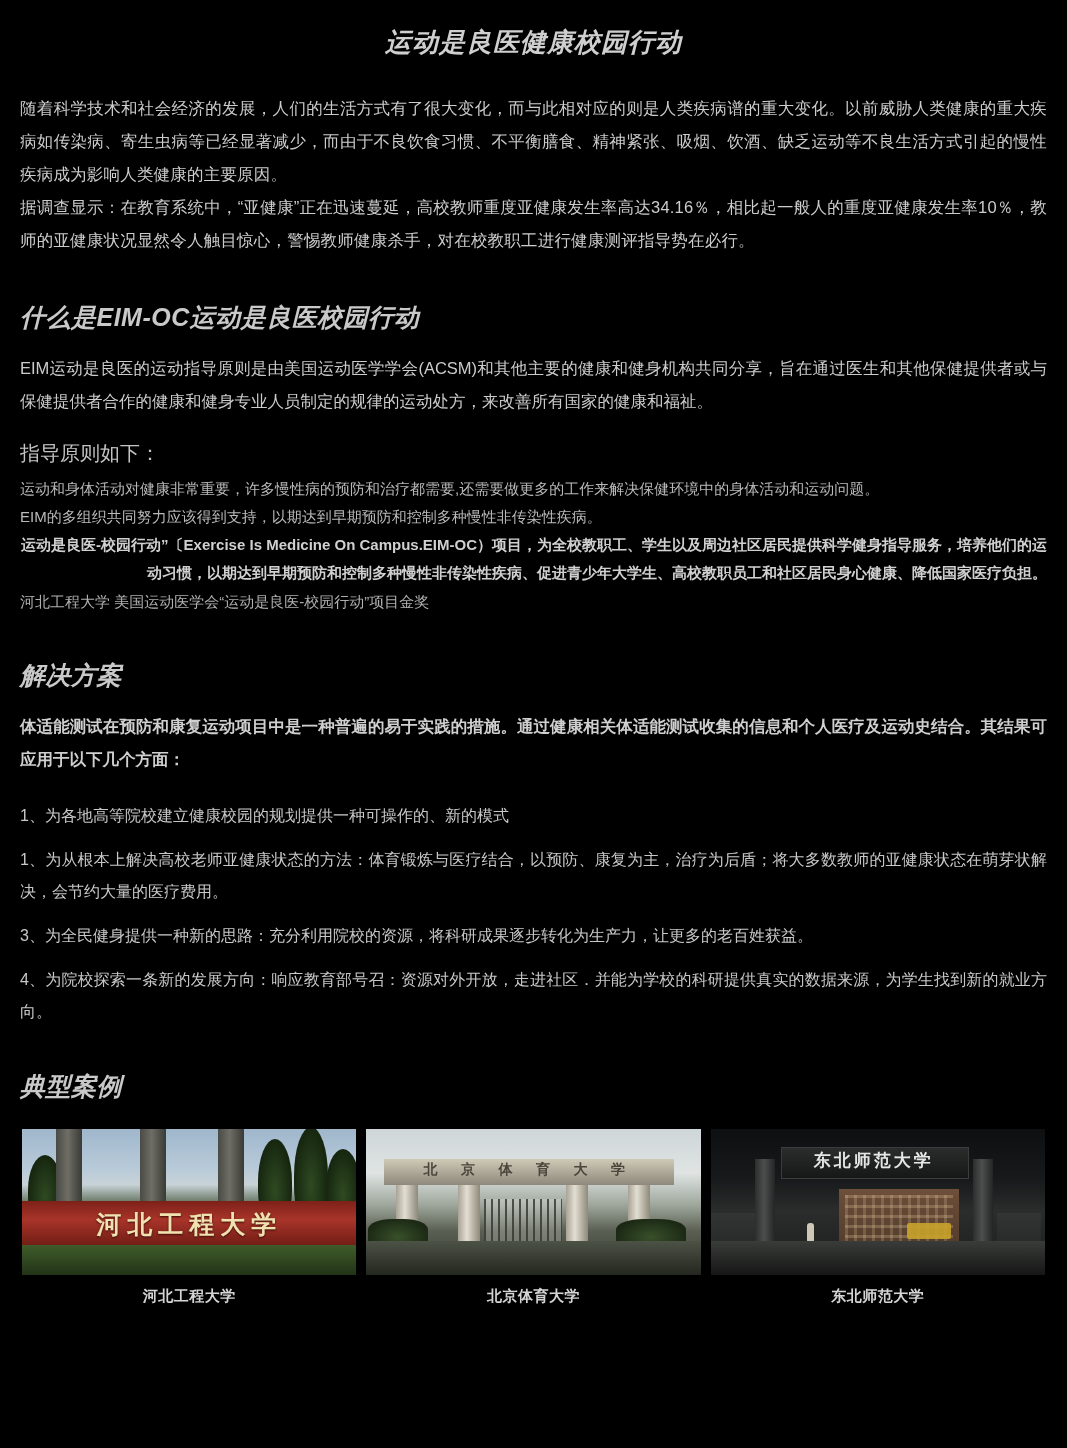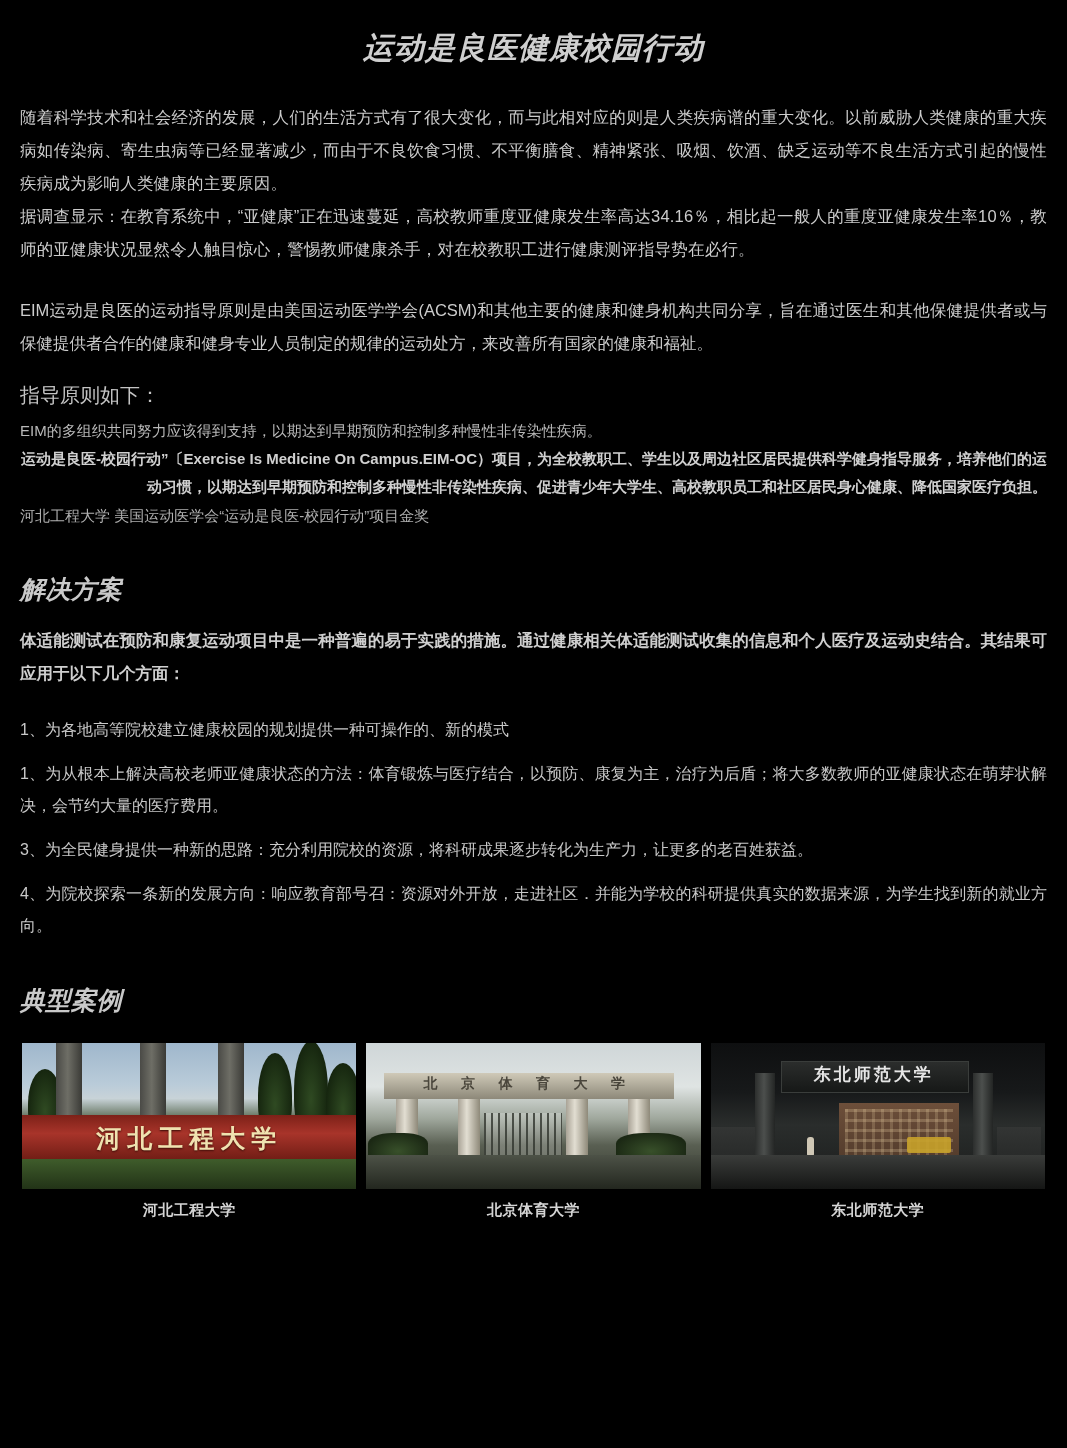--- a/index.html
+++ b/index.html
@@ -16,21 +16,21 @@
   }
   .page {
     position: relative;
     width: 1067px;
     min-height: 1448px;
     padding: 0;
     box-sizing: border-box;
   }
   .main-title {
     text-align: center;
-    font-size: 30px;
+    font-size: 26px;
     font-weight: bold;
     font-style: italic;
     color: #cfcfcf;
     letter-spacing: 1px;
     padding-top: 8px;
     padding-bottom: 4px;
   }
   .body-block {
     padding: 0 20px;
     margin-top: 28px;
@@ -271,22 +271,24 @@
 <div class="page">
 
   <h1 class="main-title">运动是良医健康校园行动</h1>
 
   <div class="body-block">
     <p class="para">随着科学技术和社会经济的发展，人们的生活方式有了很大变化，而与此相对应的则是人类疾病谱的重大变化。以前威胁人类健康的重大疾病如传染病、寄生虫病等已经显著减少，而由于不良饮食习惯、不平衡膳食、精神紧张、吸烟、饮酒、缺乏运动等不良生活方式引起的慢性疾病成为影响人类健康的主要原因。</p>
     <p class="para small-indent">据调查显示：在教育系统中，“亚健康”正在迅速蔓延，高校教师重度亚健康发生率高达34.16％，相比起一般人的重度亚健康发生率10％，教师的亚健康状况显然令人触目惊心，警惕教师健康杀手，对在校教职工进行健康测评指导势在必行。</p>
   </div>
 
   <div class="body-block">
+    <h2 class="section-head">什么是EIM-OC运动是良医校园行动</h2>
     <p class="lead">EIM运动是良医的运动指导原则是由美国运动医学学会(ACSM)和其他主要的健康和健身机构共同分享，旨在通过医生和其他保健提供者或与保健提供者合作的健康和健身专业人员制定的规律的运动处方，来改善所有国家的健康和福祉。</p>
     <h3 class="sub-head">指导原则如下：</h3>
+    <p class="note">运动和身体活动对健康非常重要，许多慢性病的预防和治疗都需要,还需要做更多的工作来解决保健环境中的身体活动和运动问题。</p>
     <p class="note">EIM的多组织共同努力应该得到支持，以期达到早期预防和控制多种慢性非传染性疾病。</p>
     <p class="note strong">运动是良医-校园行动”〔Exercise Is Medicine On Campus.EIM-OC）项目，为全校教职工、学生以及周边社区居民提供科学健身指导服务，培养他们的运动习惯，以期达到早期预防和控制多种慢性非传染性疾病、促进青少年大学生、高校教职员工和社区居民身心健康、降低国家医疗负担。</p>
     <p class="credit">河北工程大学 美国运动医学会“运动是良医-校园行动”项目金奖</p>
   </div>
 
   <div class="body-block">
     <h2 class="section-head tight">解决方案</h2>
     <p class="solution-intro">体适能测试在预防和康复运动项目中是一种普遍的易于实践的措施。通过健康相关体适能测试收集的信息和个人医疗及运动史结合。其结果可应用于以下几个方面：</p>
     <p class="numbered">1、为各地高等院校建立健康校园的规划提供一种可操作的、新的模式</p>
     <p class="numbered">1、为从根本上解决高校老师亚健康状态的方法：体育锻炼与医疗结合，以预防、康复为主，治疗为后盾；将大多数教师的亚健康状态在萌芽状解决，会节约大量的医疗费用。</p>

